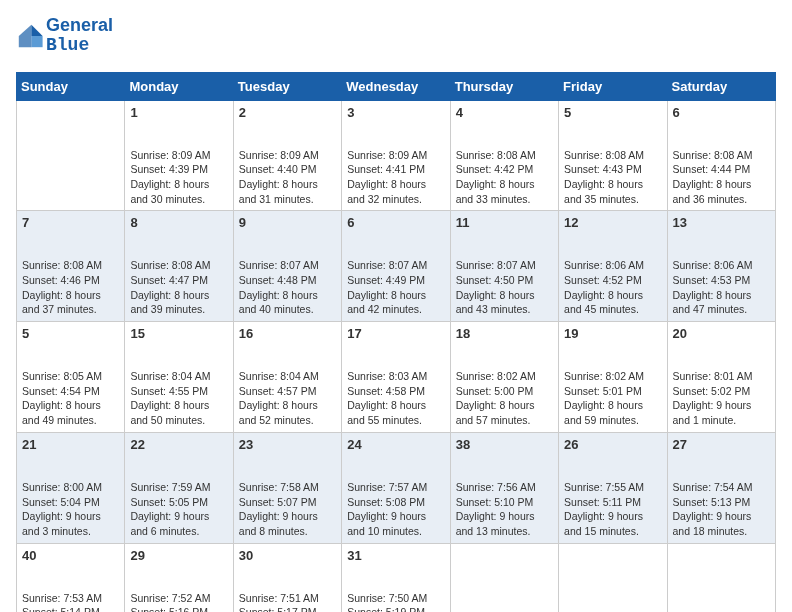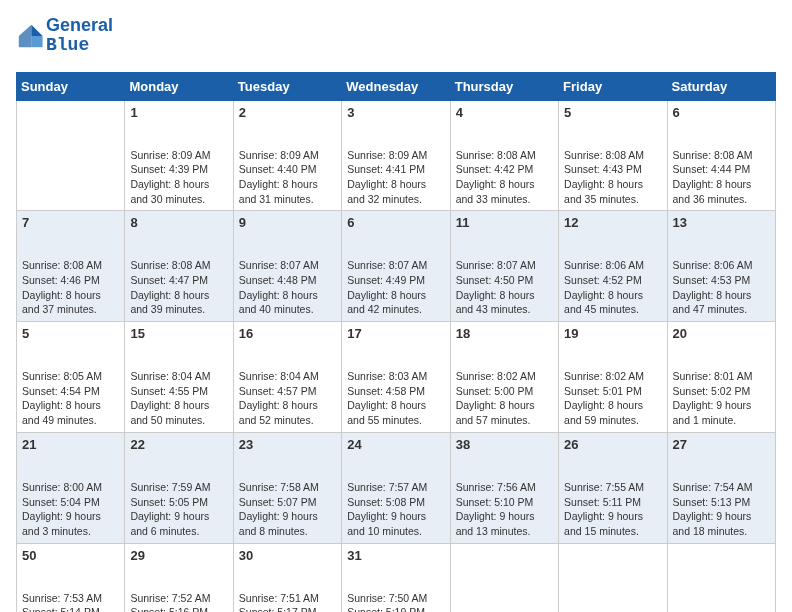--- a/index.html
+++ b/index.html
@@ -232,21 +232,21 @@
           <span class="day-num">26</span>
           <div class="day-info">Sunrise: 7:55 AM<br>Sunset: 5:11 PM<br>Daylight: 9 hours<br>and 15 minutes.</div>
         </td>
         <td>
           <span class="day-num">27</span>
           <div class="day-info">Sunrise: 7:54 AM<br>Sunset: 5:13 PM<br>Daylight: 9 hours<br>and 18 minutes.</div>
         </td>
       </tr>
       <tr>
         <td>
-          <span class="day-num">50</span>
+          <span class="day-num">40</span>
           <div class="day-info">Sunrise: 7:53 AM<br>Sunset: 5:14 PM<br>Daylight: 9 hours<br>and 21 minutes.</div>
         </td>
         <td>
           <span class="day-num">29</span>
           <div class="day-info">Sunrise: 7:52 AM<br>Sunset: 5:16 PM<br>Daylight: 9 hours<br>and 23 minutes.</div>
         </td>
         <td>
           <span class="day-num">30</span>
           <div class="day-info">Sunrise: 7:51 AM<br>Sunset: 5:17 PM<br>Daylight: 9 hours<br>and 26 minutes.</div>
         </td>

